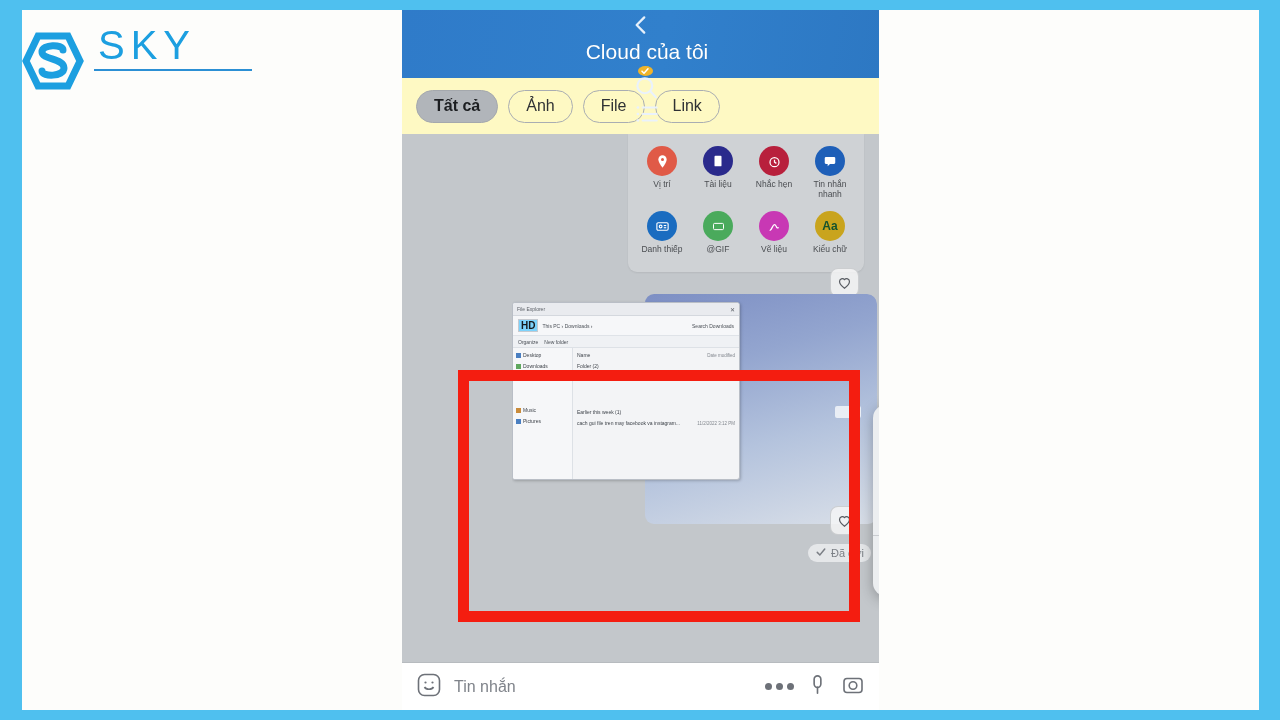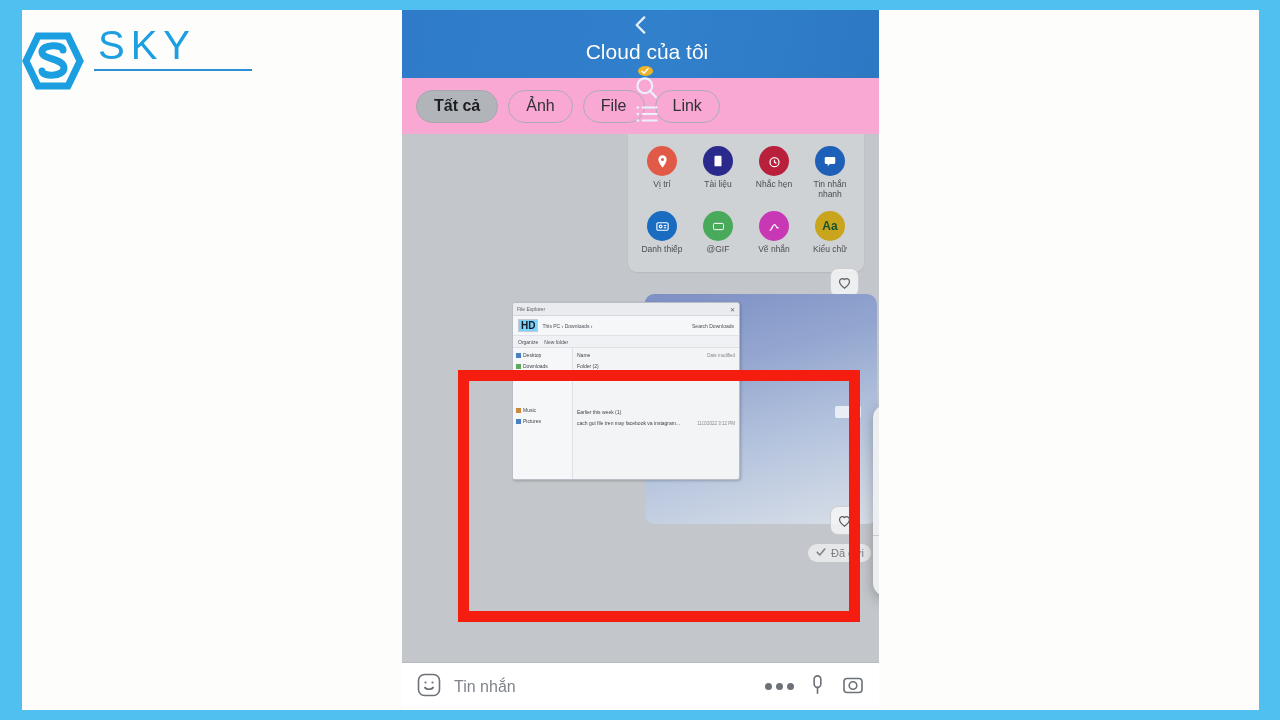--- a/index.html
+++ b/index.html
@@ -92,21 +92,21 @@
   #verified-badge svg { display: block; }
   #header-spacer { flex: 1 1 auto; }
   .hdr-icon {
     width: 34px; height: 34px;
     display: flex; align-items: center; justify-content: center;
     margin-left: 12px;
   }
 
   
   #filter-bar {
-    height: 56px; background: #f9a8d4;
+    height: 56px; background: #fef9c3;
     display: flex; align-items: center; gap: 10px;
     padding: 0 14px;
   }
   .chip {
     height: 33px; padding: 0 17px;
     border-radius: 17px;
     border: 1px solid #a9adb2;
     display: flex; align-items: center;
     font-size: 16px; color: #2f3134;
     background: transparent;
@@ -422,21 +422,21 @@
                 </svg>
             </div>
             <div class="gi-label">@GIF</div>
           </div>
           <div class="grid-item">
             <div class="gi-circle" style="background:#c838b4">
               <svg viewBox="0 0 24 24" width="15" height="15" fill="none" stroke="#fff" stroke-width="2" stroke-linecap="round">
                   <path d="M5 18c3-1 4-9 7-9s3 7 6 5"></path>
                 </svg>
             </div>
-            <div class="gi-label">Vẽ nhắn</div>
+            <div class="gi-label">Vẽ liệu</div>
           </div>
           <div class="grid-item">
             <div class="gi-circle" style="background:#c9a41d;font-size:12px;font-weight:bold">Aa</div>
             <div class="gi-label">Kiểu chữ</div>
           </div>
         </div>
       </div>
 
       <div class="heart-btn" id="heart-1">
         <svg viewBox="0 0 24 24" width="17" height="17" fill="none" stroke="#585c62" stroke-width="1.7">

